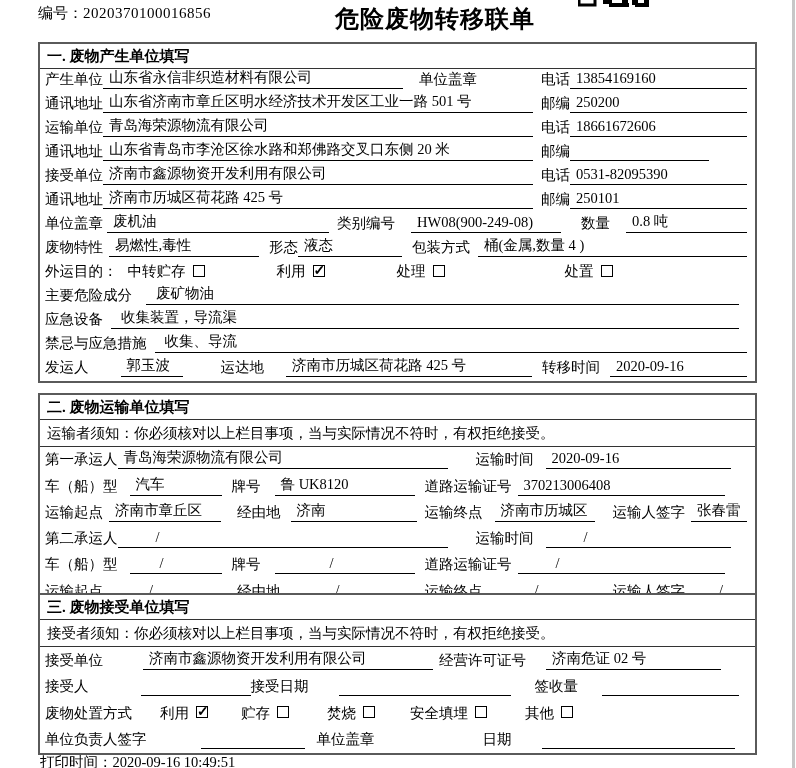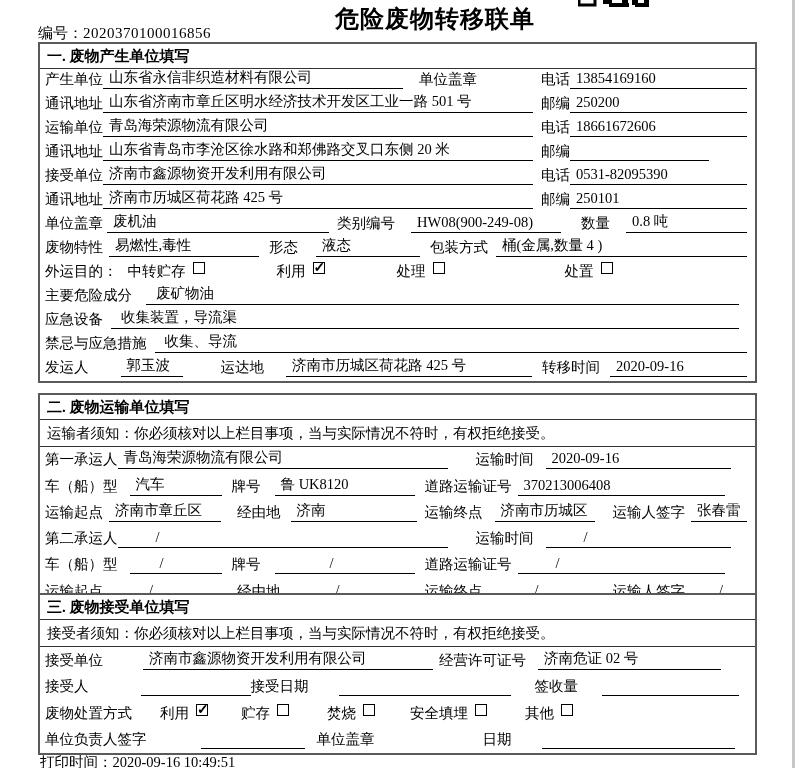--- a/index.html
+++ b/index.html
@@ -8,21 +8,21 @@
     font-family: "Liberation Serif", "DejaVu Serif", serif;
     color: #000;
     position: relative;
     overflow: hidden;
   }
   .page { position: relative; width: 796px; height: 768px; background: #fff; }
   .page-edge { position: absolute; top: 0; right: 1px; width: 3px; height: 768px; background: #c7c7c7; }
 
   .qr-frag { position: absolute; left: 578px; top: 0; width: 72px; height: 7px; }
 
-  .doc-no { position: absolute; left: 38px; top: 24px; font-size: 15px; white-space: nowrap; }
+  .doc-no { position: absolute; left: 38px; top: 4px; font-size: 15px; white-space: nowrap; }
   .doc-no .num { letter-spacing: 0.5px; }
   .doc-title { position: absolute; left: 335px; top: 3px; font-size: 24px; font-weight: bold; letter-spacing: 1px; white-space: nowrap; }
 
   .box { position: absolute; left: 38px; width: 719px; border: 2px solid #5a5a5a; background: #fff; }
   .box1 { top: 42px;  height: 341px; }
   .box2 { top: 393px; height: 214px; }
   .box3 { top: 593px; height: 162px; }
 
   .sec-header { height: 25px; line-height: 24px; font-weight: bold; font-size: 15px; padding-left: 7px; border-bottom: 1px solid #333; white-space: nowrap; }
   .notice { height: 27px; line-height: 26px; font-size: 14.5px; padding-left: 7px; border-bottom: 1px solid #333; white-space: nowrap; }
@@ -31,21 +31,21 @@
   .box1 .frow { height: 24px; }
   .box2 .frow { height: 26.3px; }
   .box3 .frow { height: 26.5px; }
 
   .lbl { white-space: nowrap; flex-shrink: 0; }
   .val { border-bottom: 1px solid #000; padding: 0 4px 1px 6px; white-space: nowrap; overflow: visible; flex-shrink: 0; min-height: 18px; }
   .val.fx { flex: 1 1 auto; min-width: 0; }
   .rgroup { margin-left: auto; width: 206px; display: flex; align-items: flex-end; flex-shrink: 0; }
   .rgroup .val { flex: 1 1 auto; }
 
-  .opt { display: flex; align-items: flex-start; }
+  .opt { display: flex; align-items: center; }
   .cb {
     width: 12px; height: 12px; border: 1px solid #000; margin-left: 7px; margin-bottom: 2px;
     font-size: 14px; line-height: 10px; text-align: center; font-weight: bold;
     display: inline-block; overflow: visible; flex-shrink: 0;
   }
   .slash { padding-left: 38px; }
 
   .print-line { position: absolute; left: 40px; top: 753px; font-size: 14.5px; white-space: nowrap; }
 </style>
 </head>
@@ -133,21 +133,21 @@
       <span class="lbl" style="margin-left:8px">类别编号</span>
       <span class="val" style="width:150px;margin-left:16px">HW08(900-249-08)</span>
       <span class="lbl" style="margin-left:20px">数量</span>
       <span class="val fx" style="margin-left:16px">0.8 吨</span>
     </div>
 
     <div class="frow">
       <span class="lbl">废物特性</span>
       <span class="val" style="width:150px;margin-left:6px">易燃性,毒性</span>
       <span class="lbl" style="margin-left:10px">形态</span>
-      <span class="val" style="width:104px;margin-left:18px">液态</span>
+      <span class="val" style="width:104px;margin-left:0">液态</span>
       <span class="lbl" style="margin-left:10px">包装方式</span>
       <span class="val fx" style="margin-left:8px">桶(金属,数量 4 )</span>
     </div>
 
     <div class="frow">
       <span class="lbl">外运目的：</span>
       <span class="opt" style="margin-left:10px">
         <span class="lbl">中转贮存</span>
         <span class="cb"></span>
       </span>
@@ -250,21 +250,21 @@
   </div>
 
   <div class="box box3">
     <div class="sec-header">三. 废物接受单位填写</div>
     <div class="notice">接受者须知：你必须核对以上栏目事项，当与实际情况不符时，有权拒绝接受。</div>
 
     <div class="frow">
       <span class="lbl">接受单位</span>
       <span class="val" style="width:290px;margin-left:40px">济南市鑫源物资开发利用有限公司</span>
       <span class="lbl" style="margin-left:6px">经营许可证号</span>
-      <span class="val fx" style="margin-left:12px;margin-right:26px">济南危证 02 号</span>
+      <span class="val fx" style="margin-left:20px;margin-right:26px">济南危证 02 号</span>
     </div>
 
     <div class="frow">
       <span class="lbl">接受人</span>
       <span class="val" style="width:110px;margin-left:52px"></span>
       <span class="lbl" style="margin-left:0">接受日期</span>
       <span class="val" style="width:172px;margin-left:30px"></span>
       <span class="lbl" style="margin-left:24px">签收量</span>
       <span class="val fx" style="margin-left:24px;margin-right:8px"></span>
     </div>

